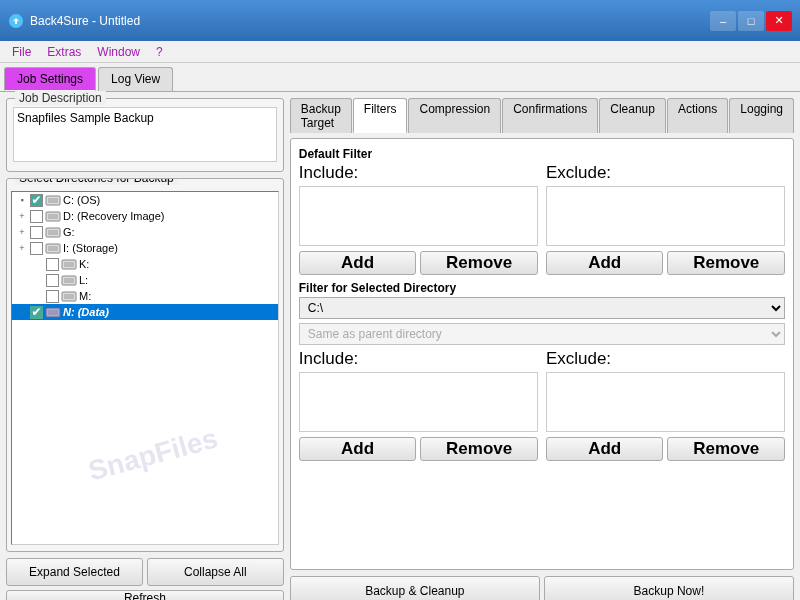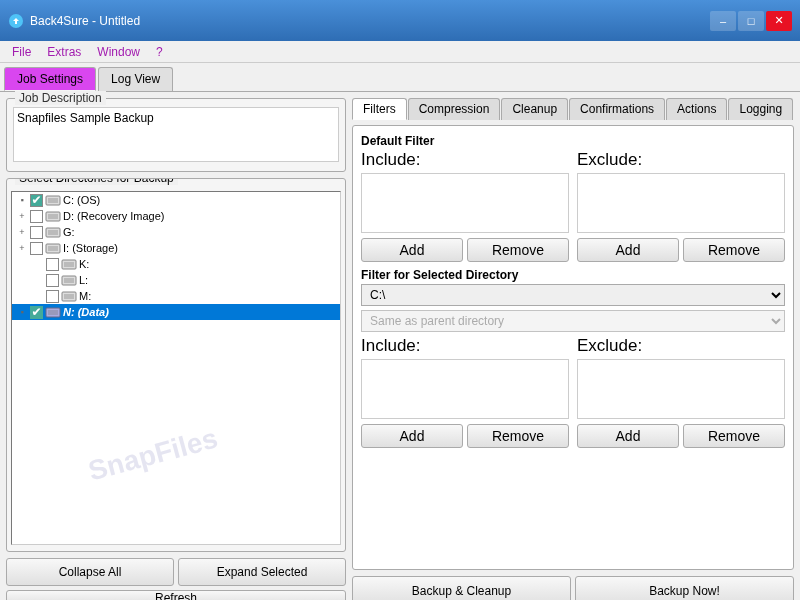--- a/index.html
+++ b/index.html
@@ -276,22 +276,23 @@
       display: flex;
       gap: 4px;
       margin-top: 2px;
     }
     .filter-btn {
       flex: 1;
       height: 24px;
       border: 1px solid #aaa;
       background: linear-gradient(to bottom, #f8f8f8, #e0e0e0);
       cursor: pointer;
-      font-size: 14px;
+      font-size: 17px;
       border-radius: 3px;
+      font-weight: bold;
     }
     .filter-btn:disabled { color: #aaa; }
 
     .filter-select {
       width: 100%;
       height: 22px;
       border: 1px solid #aaa;
       font-size: 12px;
       padding: 0 4px;
     }
@@ -450,35 +451,36 @@
           <span class="tree-label bold">N: (Data)</span>
         </div>
 
       </div>
 
       <div class="watermark">SnapFiles</div>
     </div>
 
     <div class="bottom-buttons">
       <div class="btn-row">
+        <button class="btn">Expand Selected</button>
         <button class="btn">Collapse All</button>
-        <button class="btn">Expand Selected</button>
       </div>
       <button class="btn full-width" style="width:100%;">Refresh</button>
     </div>
 
   </div>
 
   <div class="right-panel">
 
     <div style="display:flex; gap:1px; flex-shrink:0;">
+      <div class="filter-tab">Backup Target</div>
       <div class="filter-tab active">Filters</div>
       <div class="filter-tab">Compression</div>
+      <div class="filter-tab">Confirmations</div>
       <div class="filter-tab">Cleanup</div>
-      <div class="filter-tab">Confirmations</div>
       <div class="filter-tab">Actions</div>
       <div class="filter-tab">Logging</div>
     </div>
 
     <div class="filter-content" style="flex:1; min-height:0;">
 
       <div>
         <div class="filter-section-title">Default Filter</div>
         <div class="filter-row" style="flex:1;">
           <div class="filter-col">

